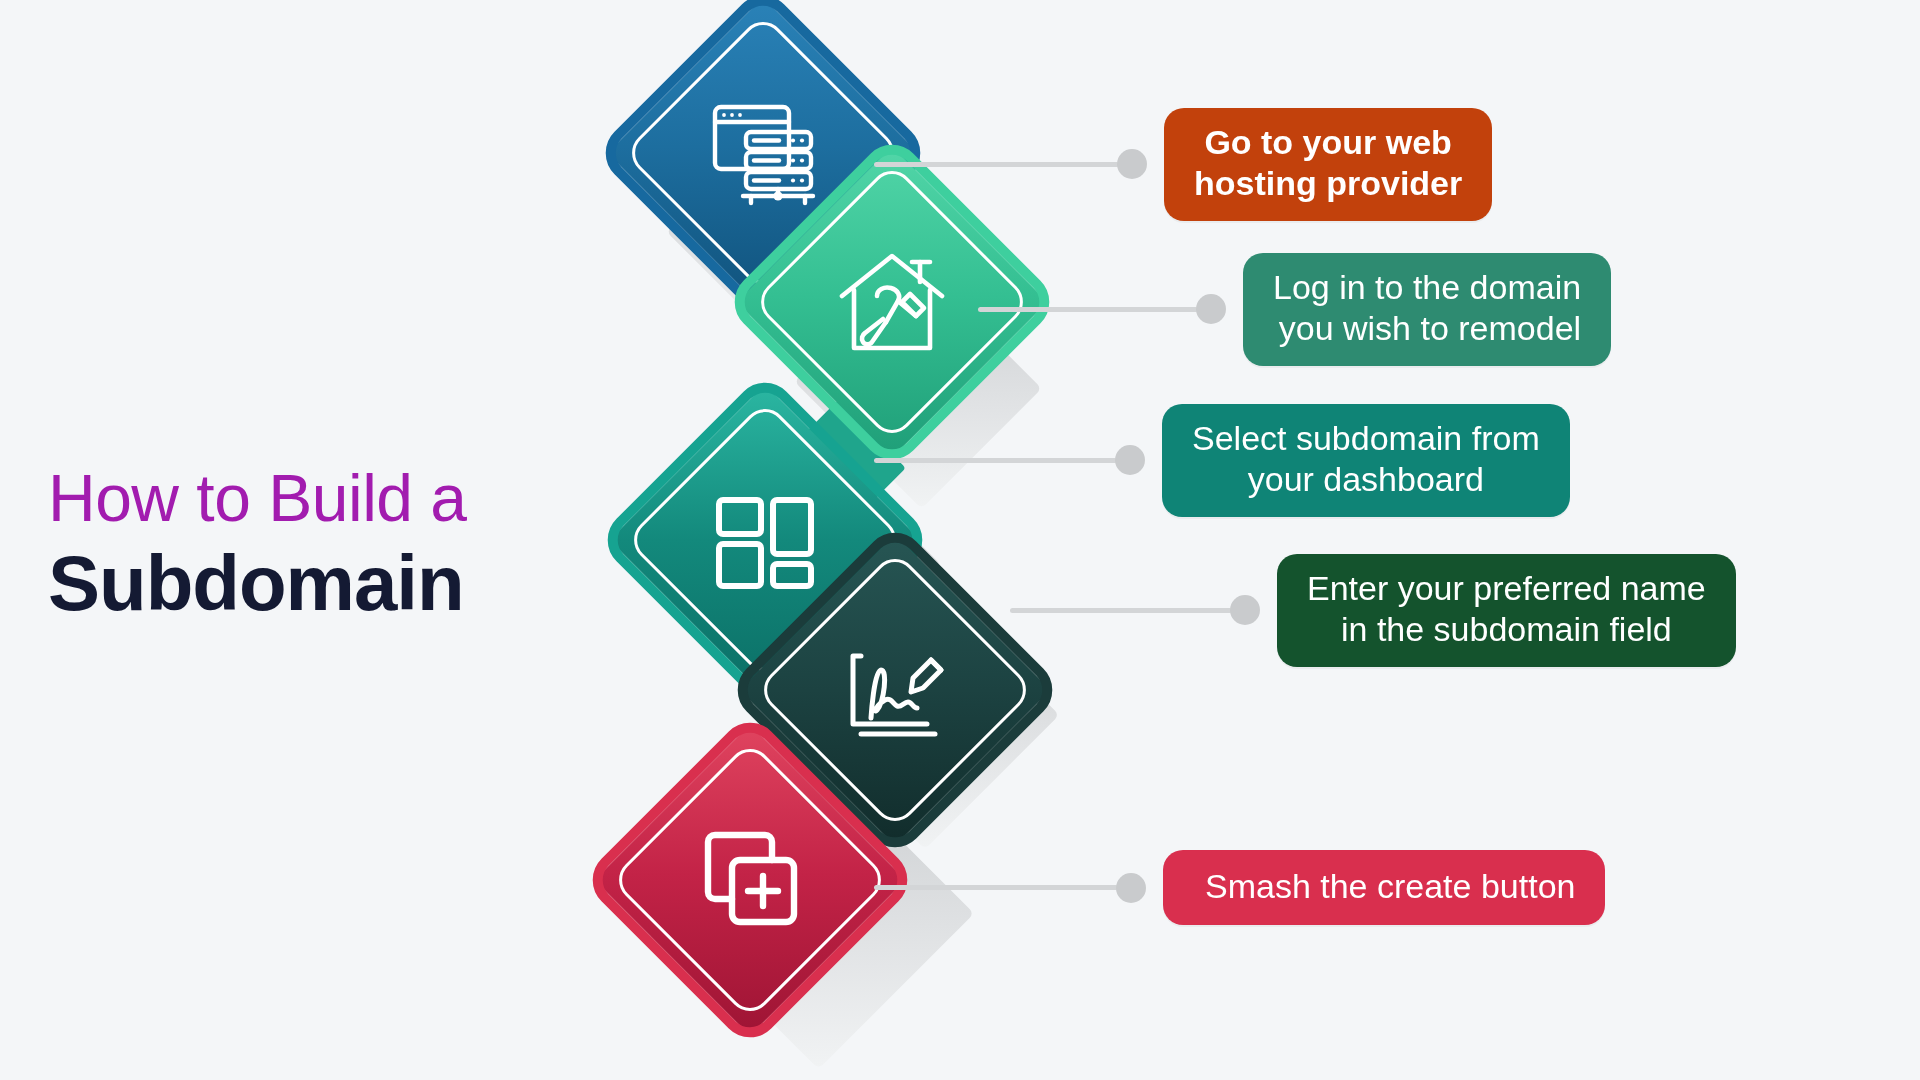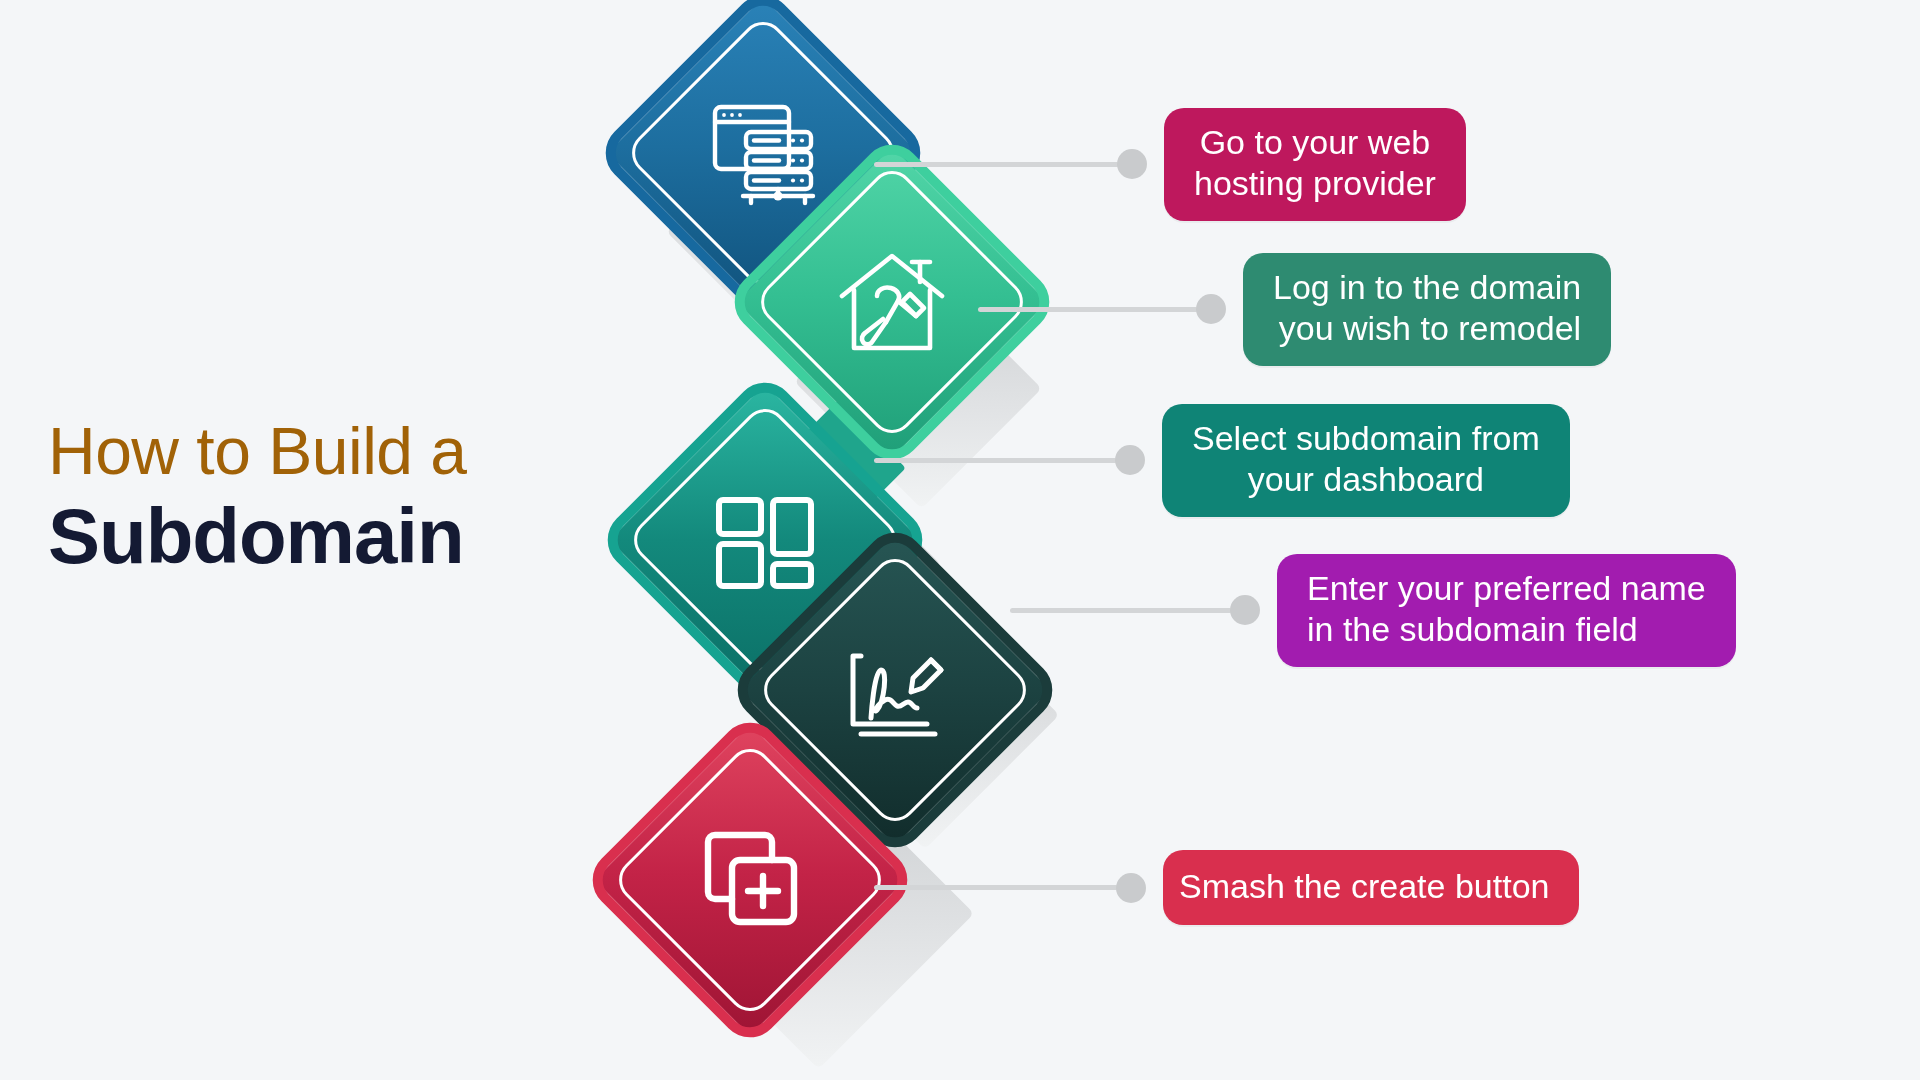--- a/index.html
+++ b/index.html
@@ -11,21 +11,21 @@
     position:relative;
   }
 
   
   #title-block{
     position:absolute; left:48px; top:418px; width:620px;
     color:#141a33;
   }
   #title-line1{
     font-size:66px; font-weight:400; line-height:1.0;
-    letter-spacing:-0.5px; color:#a16207;
+    letter-spacing:-0.5px; color:#a21caf;margin-top:47px;
   }
   #title-line2{
     font-size:78px; font-weight:700; line-height:1.05;
     letter-spacing:-1px; color:#141a33; margin-top:12px;
   }
 
   
   #chain{ position:absolute; left:0; top:0; width:1920px; height:1080px; }
 
   .node{ position:absolute; width:240px; height:240px; }
@@ -71,21 +71,21 @@
   .lead-dot{
     width:30px; height:30px; border-radius:50%;
     background:#c9cbcd; flex:0 0 auto; margin-left:-2px;
   }
   .pill{
     margin-left:17px;
     border-radius:20px;
     color:#ffffff;
     font-size:34px;
     line-height:1.22;
-    padding:16px 30px 18px 16px;
+    padding:16px 30px 18px 42px;
     white-space:pre-line;
     box-shadow:0 2px 0 rgba(0,0,0,.04);
   }
   .pill.two-line{ padding:14px 30px 16px 30px; }
 </style>
 </head>
 <body>
 
 <div id="title-block">
   <div id="title-line1">How to Build a</div>
@@ -195,42 +195,42 @@
           <line x1="62" y1="75" x2="92" y2="75"></line>
         </svg>
       </div>
     </div>
   </div>
 </div>
 
 <div class="callout" style="left:874px; top:108px;">
   <div class="lead-line" style="width:245px;"></div>
   <div class="lead-dot"></div>
-  <div class="pill two-line" style="background:#be185d; text-align:center;">Go to your web
+  <div class="pill two-line" style="background:#c2410c; text-align:center;font-weight:bold;">Go to your web
 hosting provider</div>
 </div>
 
 <div class="callout" style="left:978px; top:253px;">
   <div class="lead-line" style="width:220px;"></div>
   <div class="lead-dot"></div>
   <div class="pill two-line" style="background:#2e8b71; text-align:right;">Log in to the domain
 you wish to remodel</div>
 </div>
 
 <div class="callout" style="left:874px; top:404px;">
   <div class="lead-line" style="width:243px;"></div>
   <div class="lead-dot"></div>
   <div class="pill two-line" style="background:#0f8476; text-align:center;">Select subdomain from
 your dashboard</div>
 </div>
 
 <div class="callout" style="left:1010px; top:554px;">
   <div class="lead-line" style="width:222px;"></div>
   <div class="lead-dot"></div>
-  <div class="pill two-line" style="background:#a21caf; text-align:left;">Enter your preferred name
+  <div class="pill two-line" style="background:#14532d; text-align:center;">Enter your preferred name
 in the subdomain field</div>
 </div>
 
 <div class="callout" style="left:874px; top:850px;">
   <div class="lead-line" style="width:244px;"></div>
   <div class="lead-dot"></div>
   <div class="pill" style="background:#d92f4e; text-align:left;">Smash the create button</div>
 </div>
 
 </body></html>

